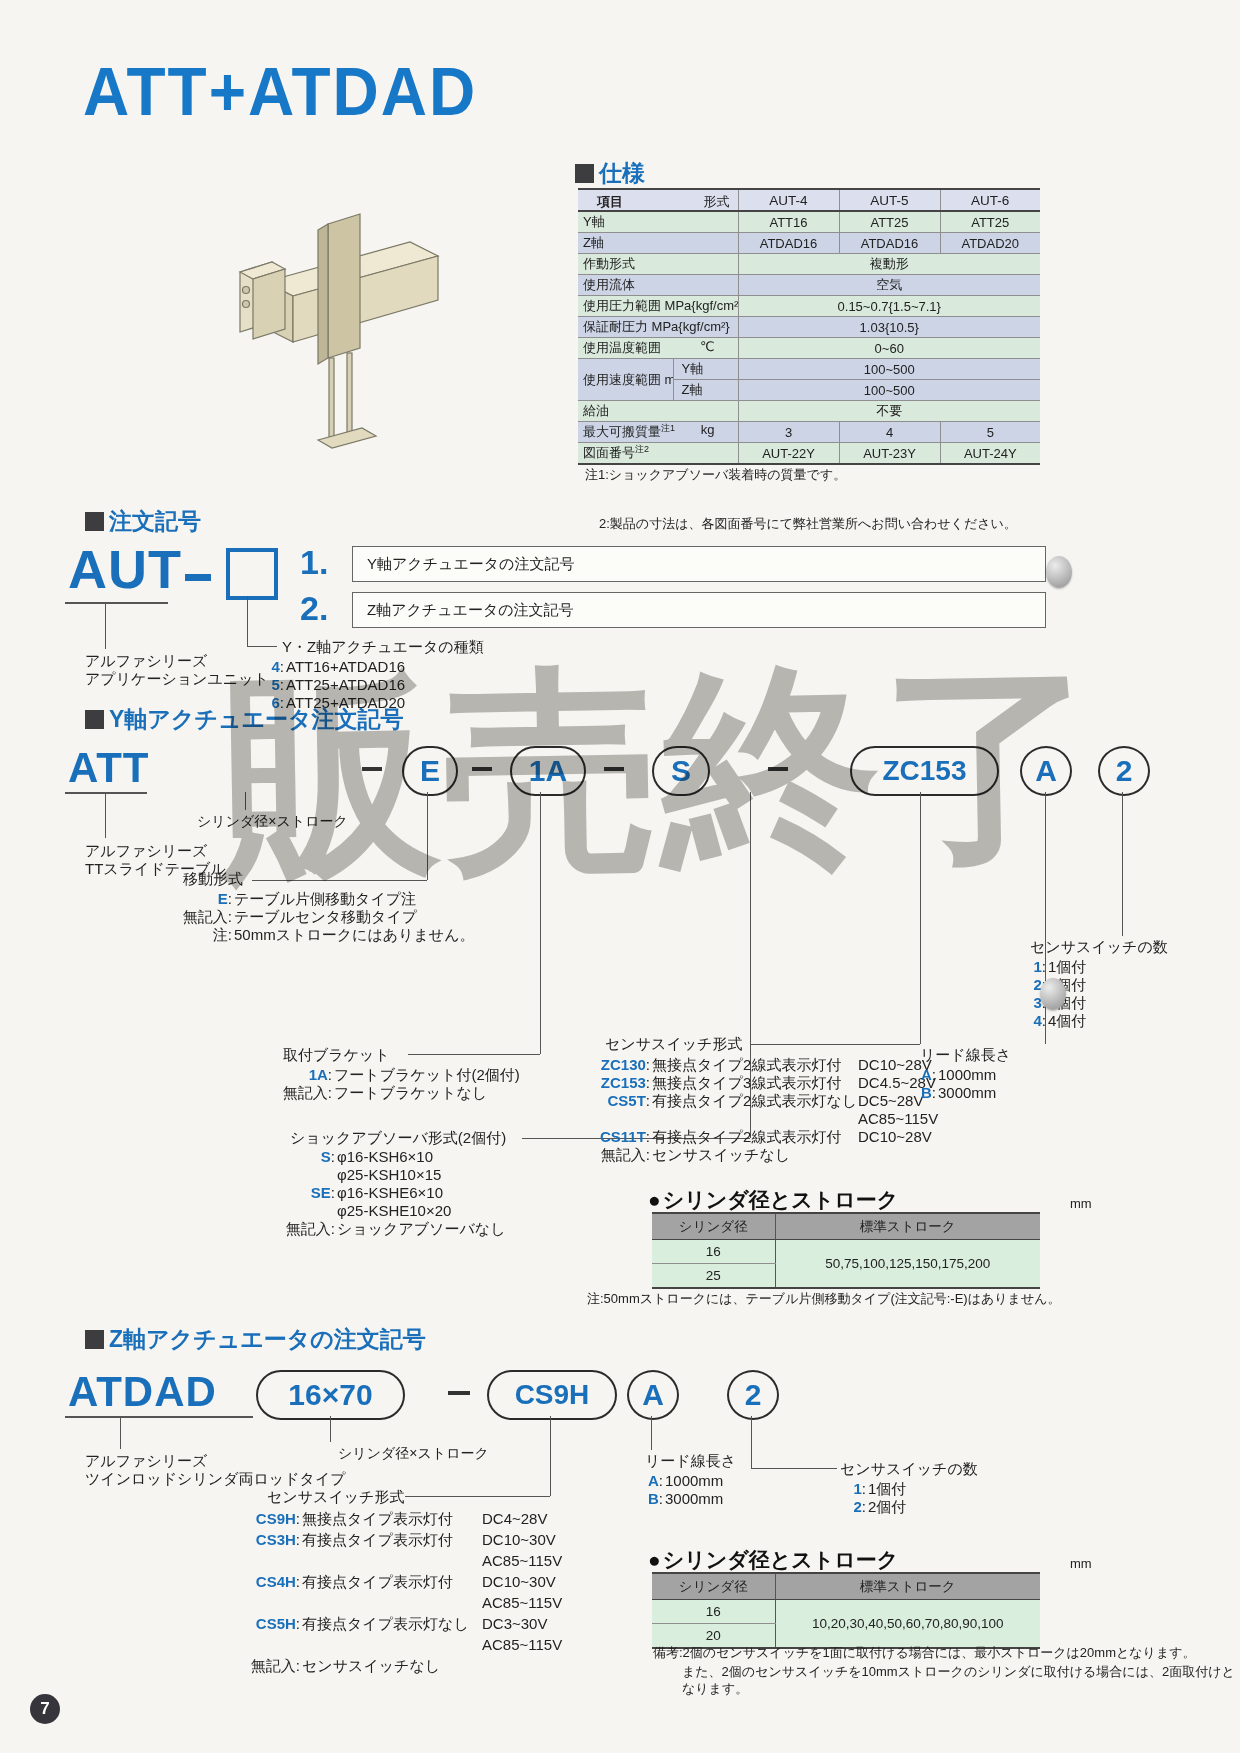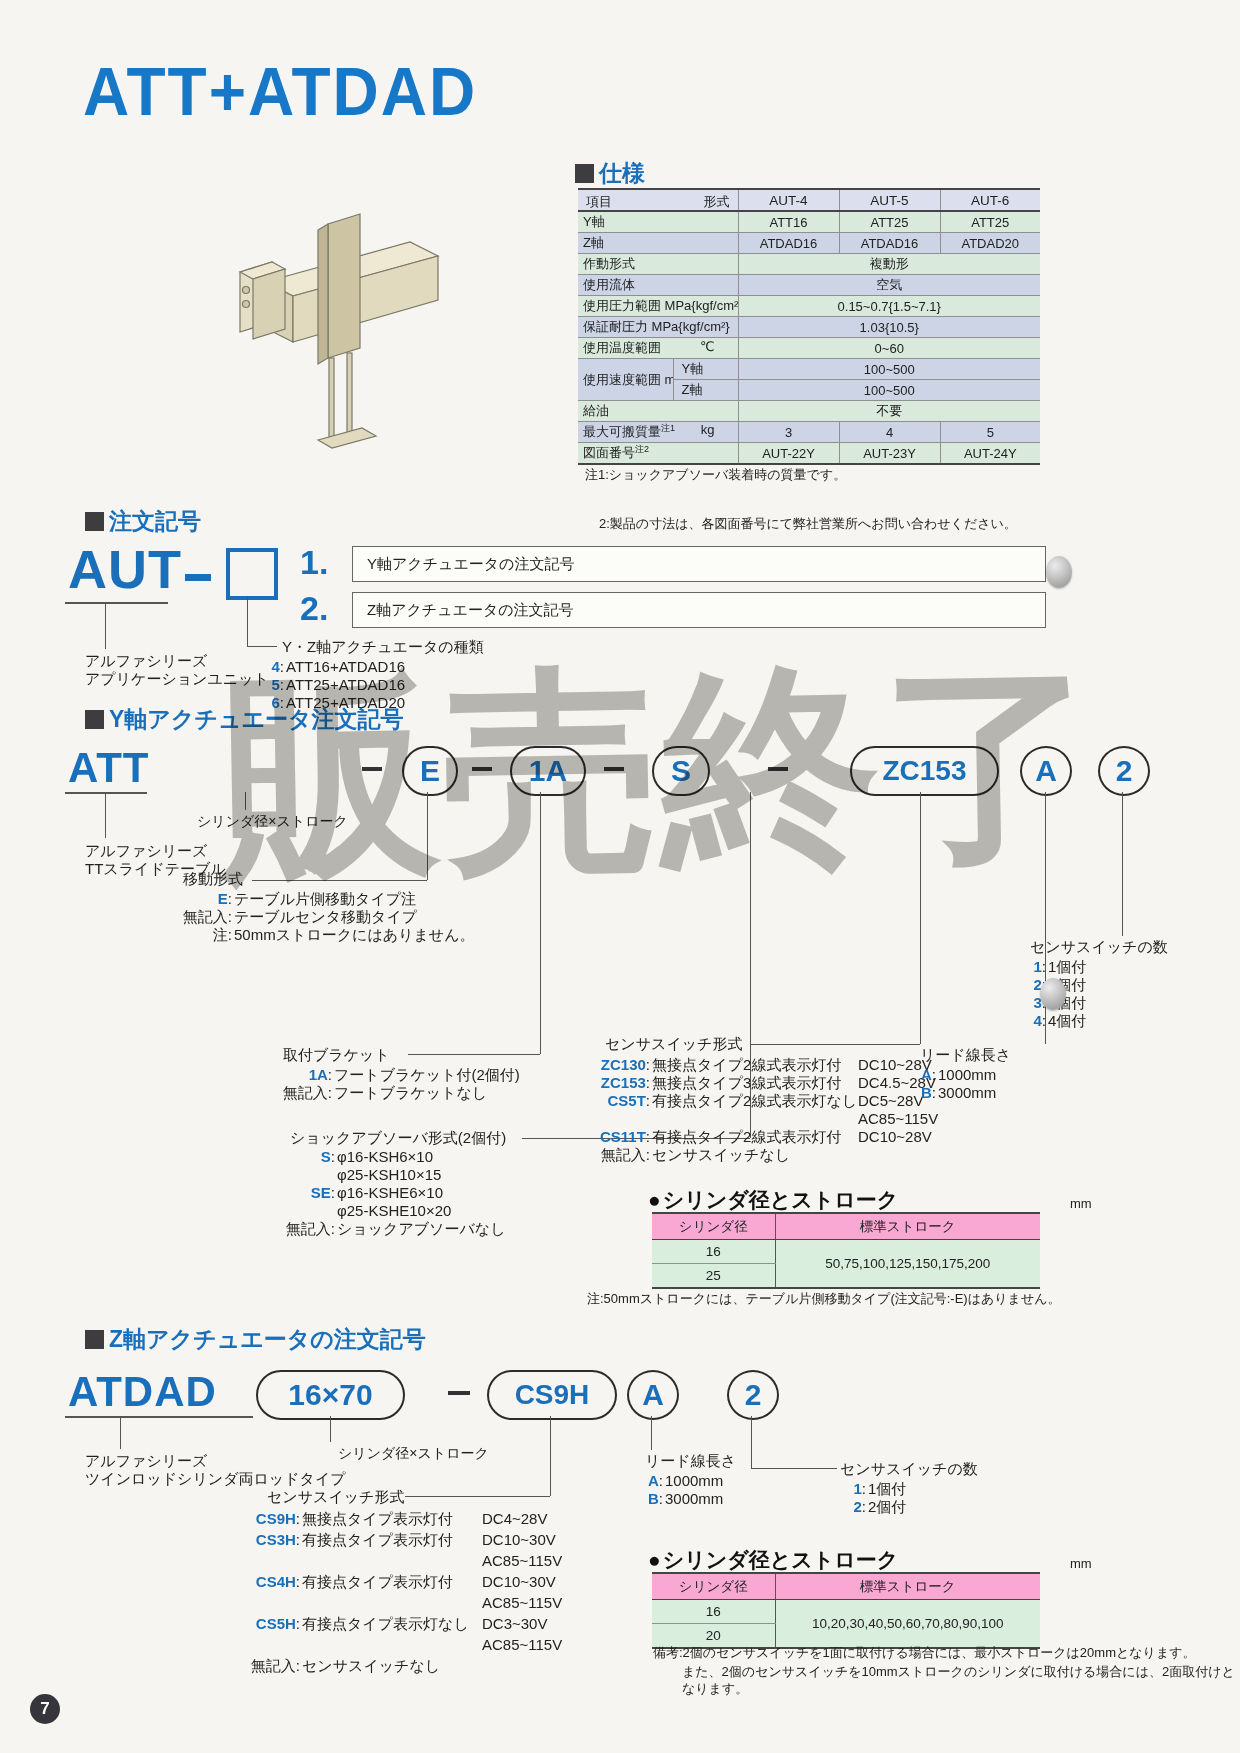--- a/index.html
+++ b/index.html
@@ -23,21 +23,21 @@
   .spec td{font-size:13px;height:20px;padding:0 5px;border-bottom:1px solid #8f8f8f;vertical-align:middle;overflow:hidden;white-space:nowrap;}
   .spec tr.hdr td{border-bottom:2px solid #444;background:#dcdfee;}
   .spec td.mdl{font-weight:normal;text-align:center;border-left:1px solid #8f8f8f;font-size:13.5px;}
   .spec td.lbl{text-align:left;}
   .spec td.val{text-align:center;border-left:1px solid #8f8f8f;}
   .spec td.sub{border-left:1px solid #8f8f8f;padding-left:8px;}
   .spec .bg-g{background:#d9e9dc;} .spec .bg-l{background:#ccd4e6;}
   .spec .unit{float:right;margin-right:18px;}
   .spec sup{font-size:9px;}
   .corner{position:relative;background-image:linear-gradient(to bottom right,transparent 48.8%,#666 48.8%,#666 51.2%,transparent 51.2%);}
-  .corner .c-item{position:absolute;left:8px;top:3px;}
+  .corner .c-item{position:absolute;left:19px;top:3px;font-weight:bold;}
   .corner .c-model{position:absolute;right:8px;top:3px;}
   .spec-note{position:absolute;font-size:13px;line-height:17px;}
 
   
   .code-prefix{position:absolute;color:var(--blue);font-weight:800;letter-spacing:1px;}
   .cap{position:absolute;border:2px solid #2b2b2b;border-radius:26px;display:flex;align-items:center;
        justify-content:center;color:var(--blue);font-weight:700;background:transparent;}
   .cap.circle{border-radius:50%;}
   .dash{position:absolute;background:#333;}
   .dash.blue{background:var(--blue);}
@@ -59,21 +59,21 @@
   .ord-num{position:absolute;font-size:34px;font-weight:800;color:var(--blue);}
   .ord-slot{position:absolute;border:1px solid #666;background:#fcfcf9;display:flex;align-items:center;
             padding-left:14px;font-size:15px;height:34px;width:678px;}
   .ord-sq{position:absolute;width:44px;height:44px;border:4px solid var(--blue);}
 
   
   .cyl-title{position:absolute;display:flex;align-items:center;gap:2px;font-size:21px;font-weight:bold;color:#111;}
   .cyl-unit{position:absolute;font-size:13px;margin-left:48px;}
   table.cyl{position:absolute;border-collapse:collapse;width:388px;table-layout:fixed;
             border-top:2px solid #444;border-bottom:2px solid #444;}
-  .cyl th{background:#f9a8d4;font-size:13.5px;font-weight:normal;height:23px;border-bottom:1.5px solid #444;}
+  .cyl th{background:#a3a3a3;font-size:13.5px;font-weight:normal;height:23px;border-bottom:1.5px solid #444;}
   .cyl td{background:#daeede;font-size:13.5px;text-align:center;height:21px;border-bottom:1px solid #8f8f8f;}
   .cyl .sep{border-left:1px solid #555;}
   .note{position:absolute;font-size:13px;line-height:17px;}
 
   
   .binder{position:absolute;width:26px;height:32px;border-radius:50%;
           background:radial-gradient(circle at 35% 30%,#ececec,#a5a5a5 75%);box-shadow:0 1px 2px rgba(0,0,0,.25);}
   .pagenum{position:absolute;left:30px;top:1694px;width:30px;height:30px;border-radius:50%;background:#35353b;
            color:#fff;font-weight:bold;font-size:17px;display:flex;align-items:center;justify-content:center;}
   .watermark{position:absolute;left:222px;top:662px;font-size:218px;font-weight:900;color:#b3b1ae;

